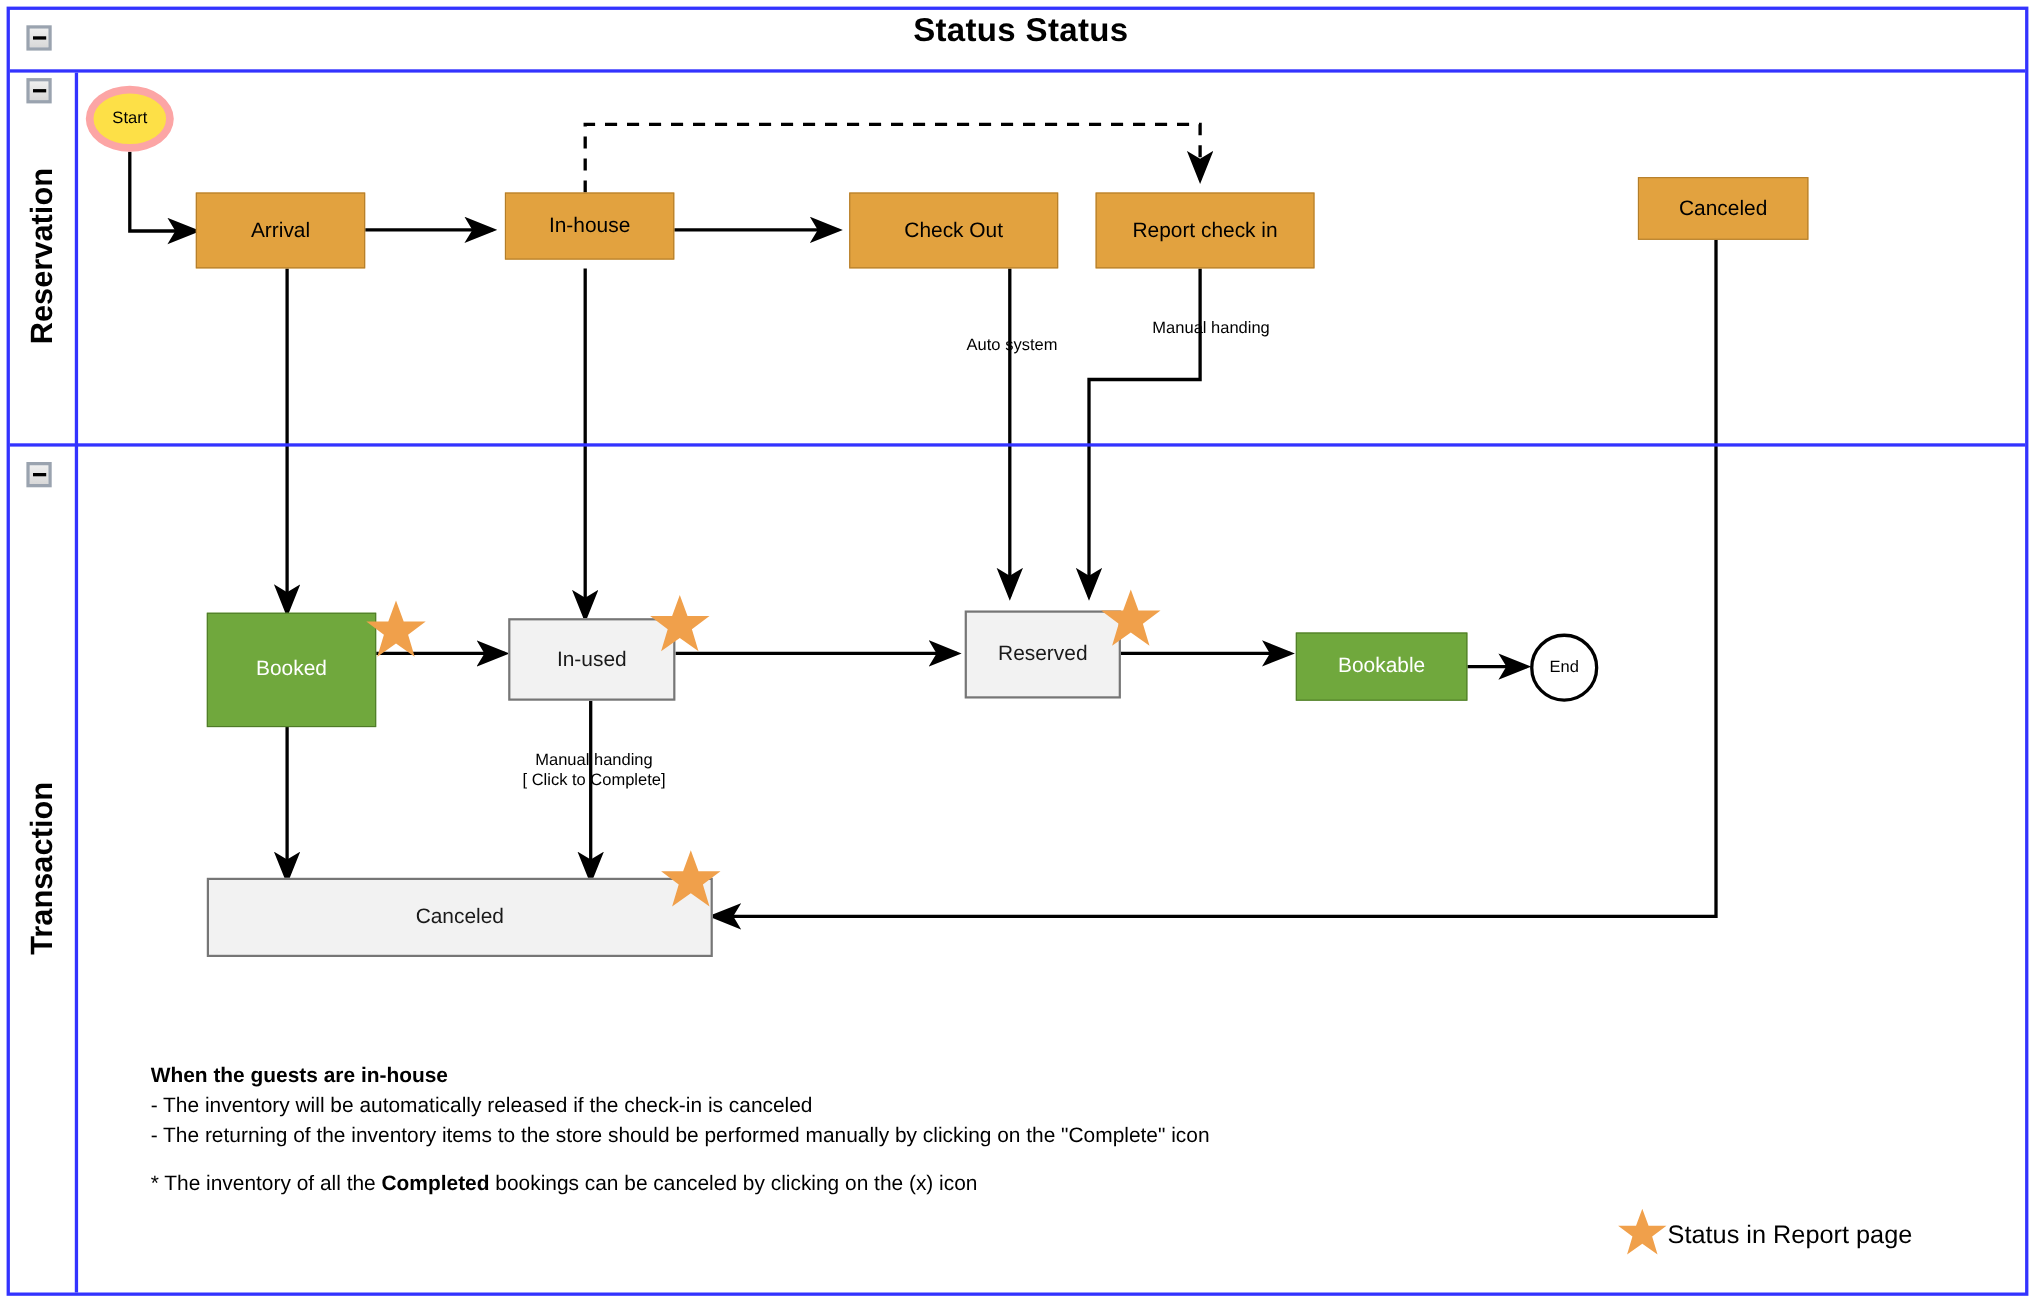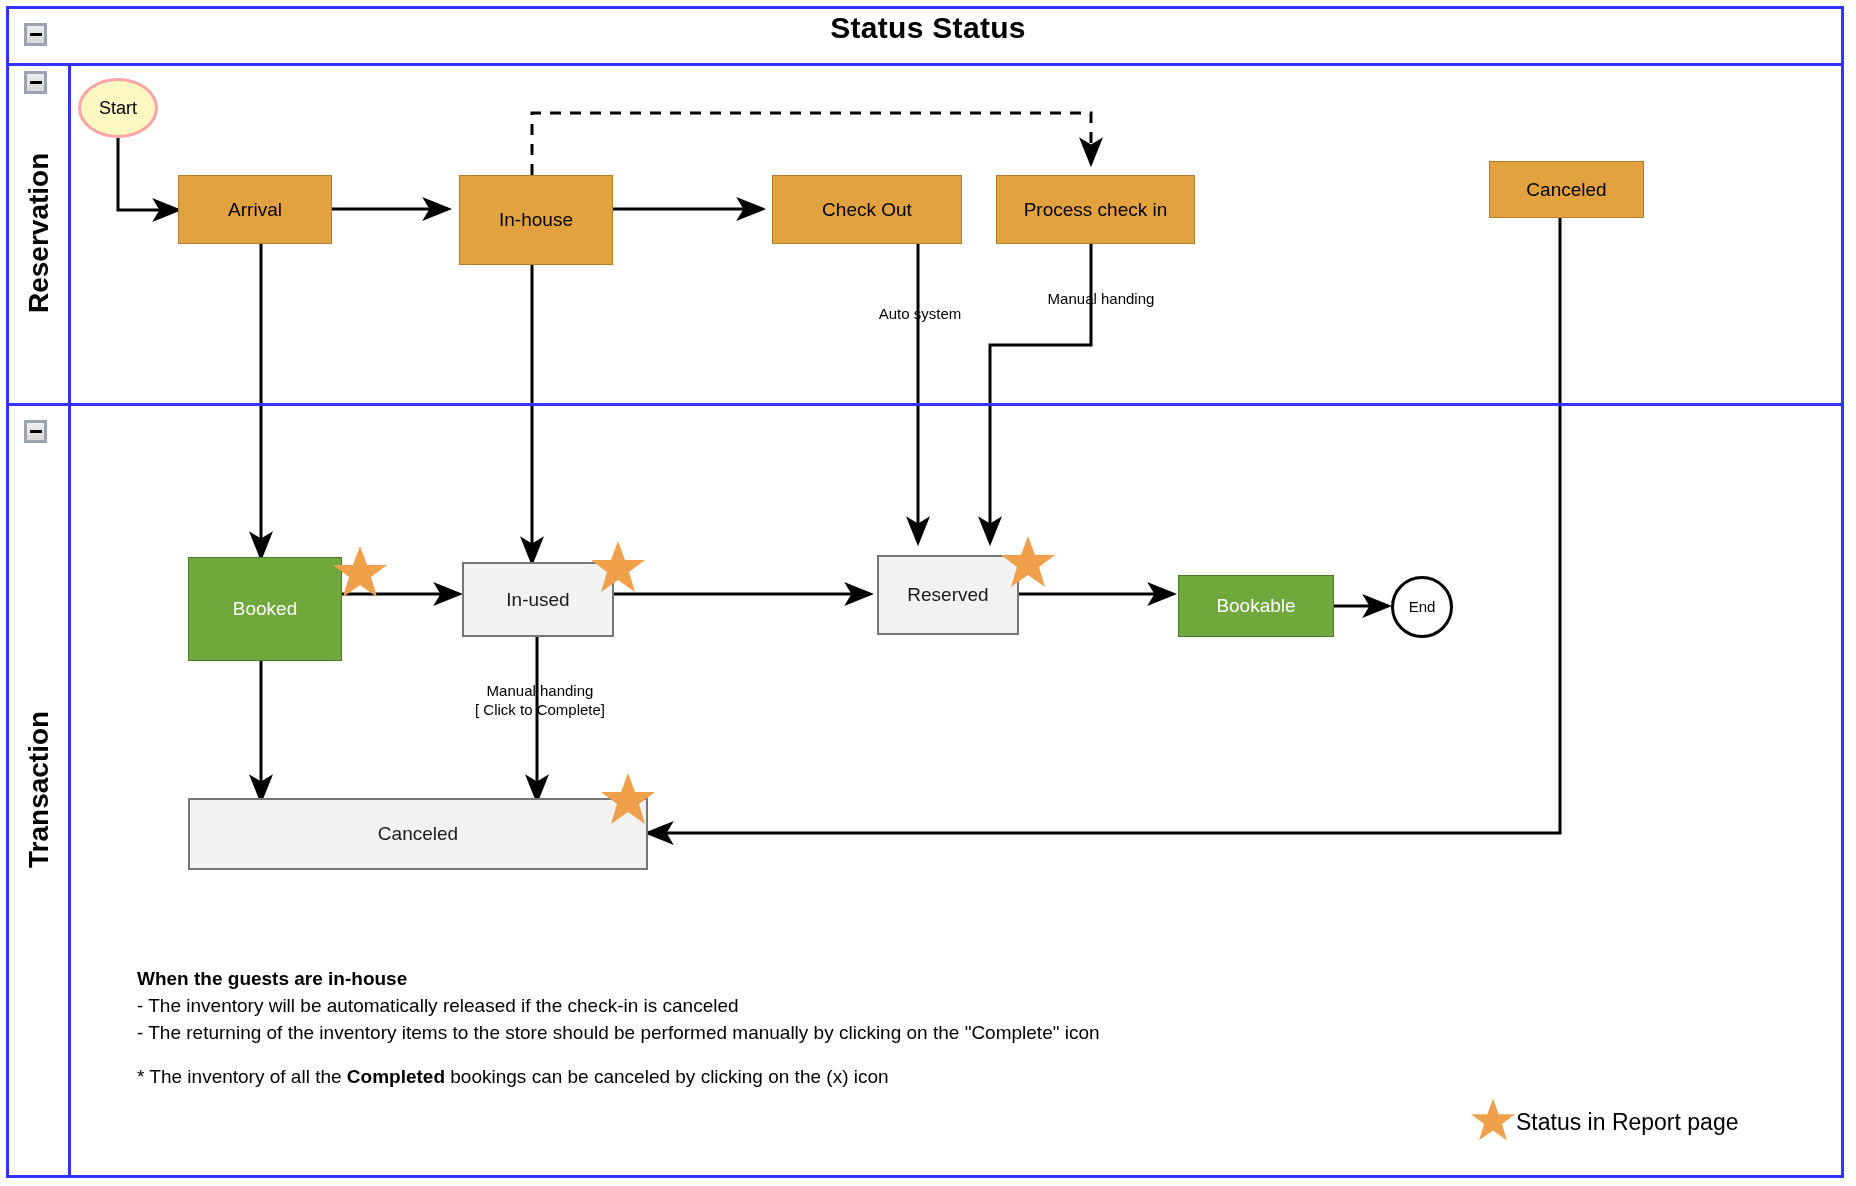--- a/index.html
+++ b/index.html
@@ -139,23 +139,23 @@
     color: #1a1a1a;
   }
   .node.circle {
     border-radius: 50%;
     background: #ffffff;
     border: 3px solid #000000;
     font-size: 15px;
   }
   .node.ellipse {
     border-radius: 50%;
-    background: #fef9c3;
-    border: 3px solid #fca5a5;
-    font-size: 18px;
+    background: #fde047;
+    border: 7px solid #fca5a5;
+    font-size: 15px;
   }
 
   
   .edge-label {
     position: absolute;
     font-size: 15px;
     color: #000000;
     white-space: nowrap;
     text-align: center;
     line-height: 1.25;
@@ -272,25 +272,25 @@
       <i></i>
     </div>
   <div class="collapse-icon" id="ci-txn">
       <i></i>
     </div>
 
   <div class="node ellipse" style="left:78px;  top:78px;  width:80px;  height:60px;">Start</div>
 
   <div class="node orange" style="left:178px; top:175px; width:154px; height:69px;">Arrival</div>
 
-  <div class="node orange" style="left:459px; top:175px; width:154px; height:90px;">In-house</div>
+  <div class="node orange" style="left:459px; top:175px; width:154px; height:61px;">In-house</div>
 
   <div class="node orange" style="left:772px; top:175px; width:190px; height:69px;">Check Out</div>
 
-  <div class="node orange" style="left:996px; top:175px; width:199px; height:69px;">Process check in</div>
+  <div class="node orange" style="left:996px; top:175px; width:199px; height:69px;">Report check in</div>
 
   <div class="node orange" style="left:1489px; top:161px; width:155px; height:57px;">Canceled</div>
 
   <div class="edge-label" style="left:870px; top:305px; width:100px;">Auto system</div>
 
   <div class="edge-label" style="left:1036px; top:290px; width:130px;">Manual handing</div>
 
   <div class="node green" style="left:188px; top:557px; width:154px; height:104px;">Booked</div>
 
   <div class="node grey" style="left:462px; top:562px; width:152px; height:75px;">In-used</div>

